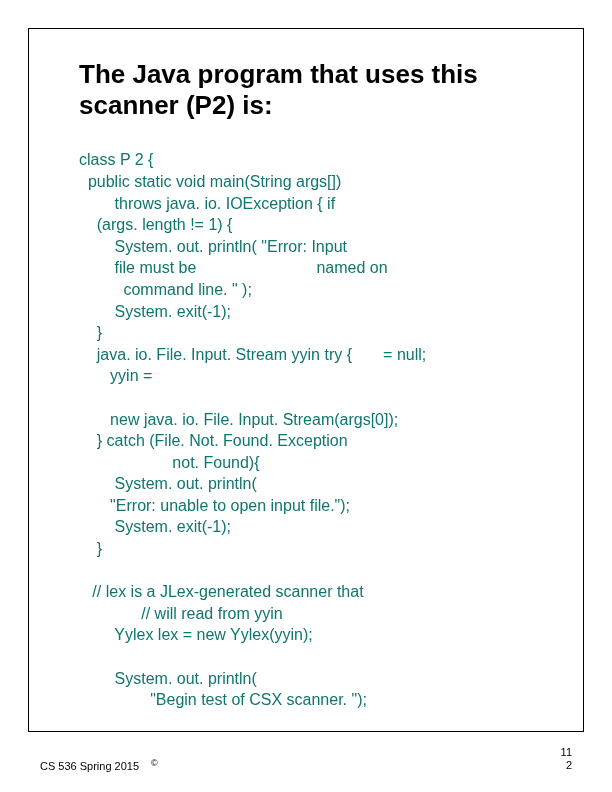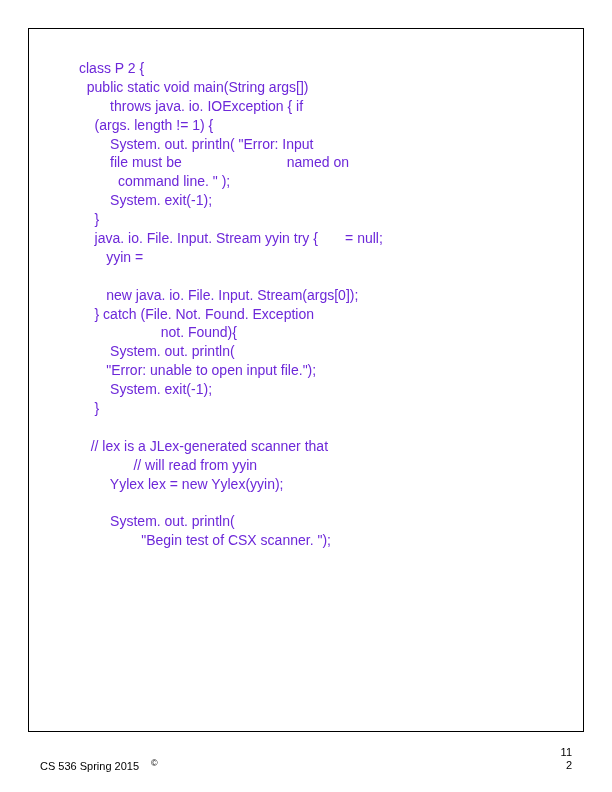--- a/index.html
+++ b/index.html
@@ -23,24 +23,24 @@
   }
   .title {
     font-size: 26px;
     font-weight: bold;
     line-height: 1.2;
     margin-bottom: 28px;
     color: #000000;
   }
   .code {
     font-family: Arial, Helvetica, sans-serif;
-    font-size: 14px;
+    font-size: 16px;
     line-height: 1.35;
     white-space: pre;
-    color: #6d28d9;
+    color: #0f766e;
   }
   .footer {
     position: absolute;
     bottom: 20px;
     left: 40px;
     right: 40px;
     display: flex;
     justify-content: space-between;
     align-items: flex-end;
     font-size: 11px;
@@ -59,20 +59,21 @@
   .page-num {
     text-align: right;
     line-height: 1.2;
     margin-left: 40px;
   }
 </style>
 </head>
 <body>
 
 <div class="page-frame">
+  <div class="title">The Java program that uses this scanner (P2) is:</div>
   <div class="code" id="code-block">class P 2 {
   public static void main(String args[])
         throws java. io. IOException { if
     (args. length != 1) {
         System. out. println( "Error: Input
         file must be                           named on
           command line. " );
         System. exit(-1);
     }
     java. io. File. Input. Stream yyin try {       = null;

